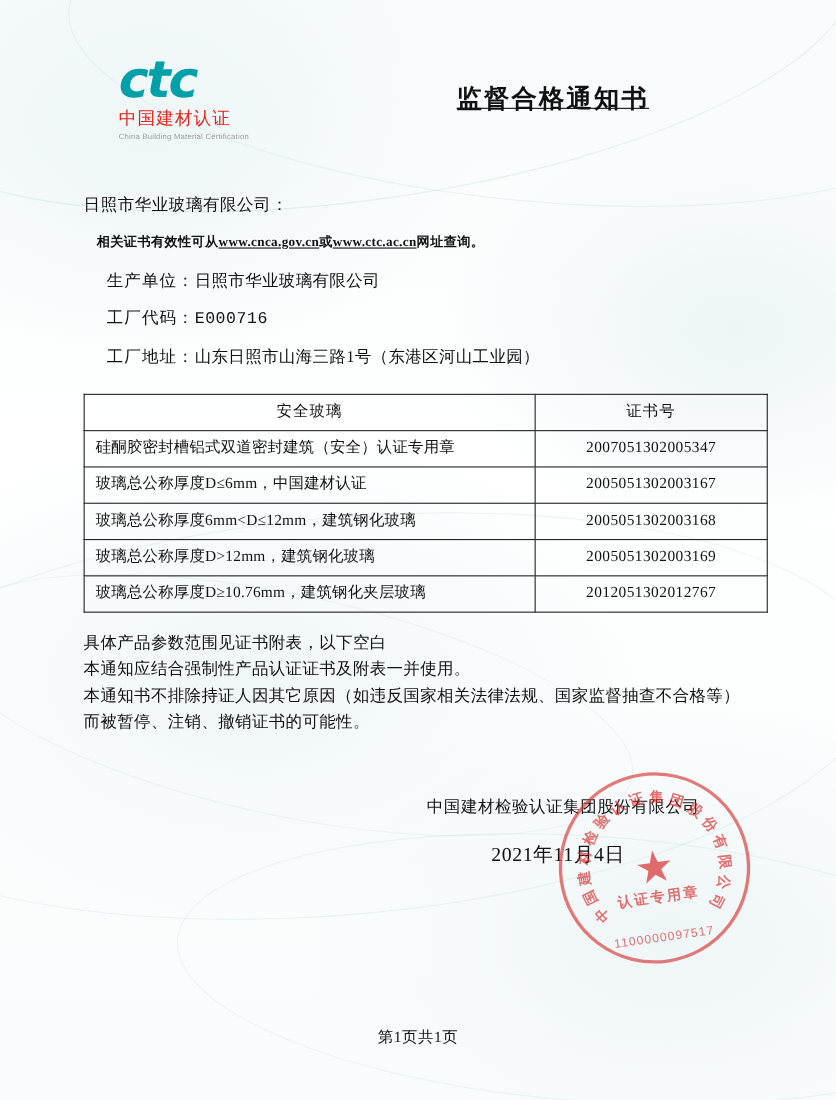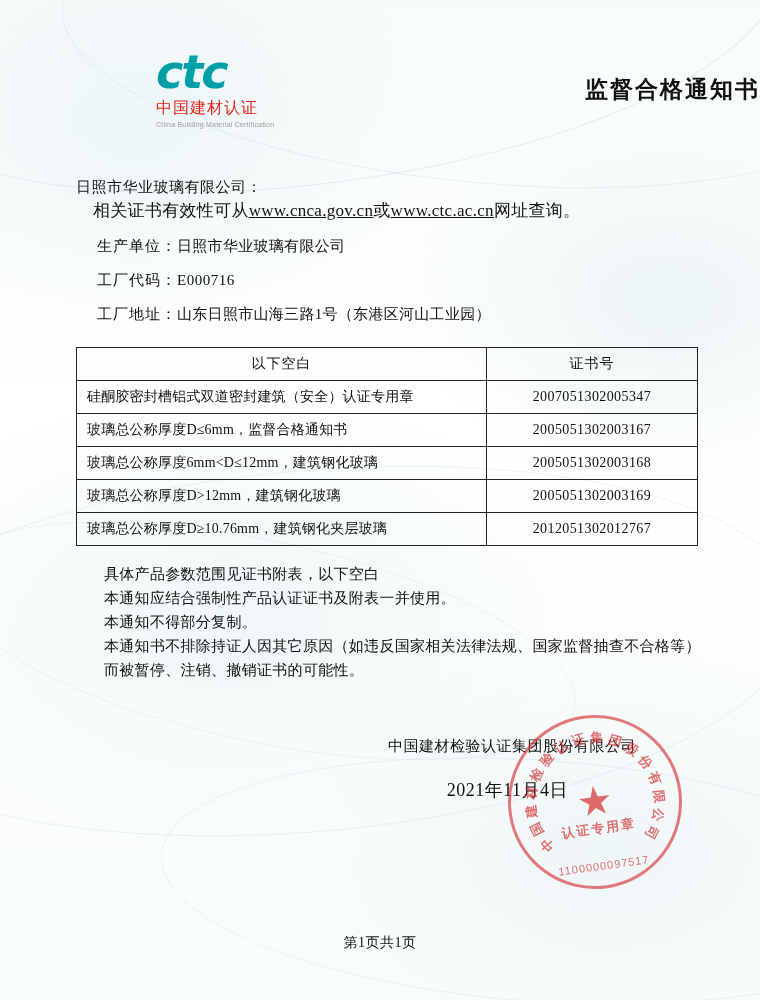--- a/index.html
+++ b/index.html
@@ -43,21 +43,20 @@
   .content {
     position: relative;
     z-index: 5;
   }
 
   
   .header {
     display: flex;
     align-items: flex-start;
     padding: 52px 0 0 0;
-    margin-left: 48px;
   }
   .logo-block {
     width: 235px;
     padding-left: 108px;
     box-sizing: border-box;
     text-align: left;
   }
   .ctc-mark {
     font-family: "DejaVu Sans", sans-serif;
     font-size: 46px;
@@ -78,22 +77,23 @@
   .ctc-en {
     margin-top: 2px;
     font-family: "Liberation Sans", sans-serif;
     font-size: 7px;
     color: #9b9b9b;
     letter-spacing: 0.2px;
   }
   .doc-title {
     flex: 1;
     padding-top: 22px;
-    text-align: right;
+    text-align: center;
     padding-left: 10px;
+    text-decoration: underline;
   }
   .doc-title span {
     font-family: "DejaVu Serif", serif;
     font-size: 23px;
     font-weight: 700;
     letter-spacing: 2px;
     color: #111;
   }
 
   
@@ -108,40 +108,42 @@
   }
   .para {
     margin-top: 8px;
     font-size: 15px;
     line-height: 25px;
     text-indent: 2em;
     text-align: justify;
     letter-spacing: 0.3px;
   }
   .para-2 {
-    font-size: 17px;
+    margin-top: 10px;
+    font-size: 12px;
     line-height: 25px;
     text-indent: 1em;
     letter-spacing: 0.3px;
+    font-weight: bold;
   }
   .link {
     text-decoration: underline;
     color: #111;
   }
   .field-row {
     margin-top: 12px;
     font-size: 15px;
     line-height: 22px;
     text-indent: 1.4em;
     letter-spacing: 0.3px;
   }
   .field-label { letter-spacing: 1px; }
   .field-value { }
   .mono-val {
-    font-family: Liberation Serif, serif;
+    font-family: Liberation Mono, monospace;
     letter-spacing: 0.5px;
   }
 
   
   table.cert-table {
     margin: 22px 0 0 0;
     width: 100%;
     border-collapse: collapse;
     font-size: 14px;
   }
@@ -169,21 +171,21 @@
   col.c-name { width: 66%; }
   col.c-no { width: 34%; }
 
   
   .notes {
     margin-top: 16px;
     font-size: 15px;
     line-height: 24px;
     letter-spacing: 0.3px;
   }
-  .notes div { white-space: nowrap; margin-left: 28px; }
+  .notes div { white-space: nowrap; }
 
   
   .sign-area {
     position: relative;
     margin-top: 55px;
     height: 140px;
   }
   .sign-org {
     text-align: right;
     padding-right: 62px;
@@ -312,52 +314,51 @@
         <span class="field-label">工厂地址：</span><span class="field-value">山东日照市山海三路1号（东港区河山工业园）</span>
       </div>
 
       <table class="cert-table">
         <colgroup>
           <col class="c-name">
           <col class="c-no">
         </colgroup>
         <thead>
           <tr>
-            <th>以下空白</th>
+            <th>安全玻璃</th>
             <th>证书号</th>
           </tr>
         </thead>
         <tbody>
           <tr>
             <td class="name">硅酮胶密封槽铝式双道密封建筑（安全）认证专用章</td>
             <td class="no">2007051302005347</td>
           </tr>
           <tr>
-            <td class="name">玻璃总公称厚度D≤6mm，监督合格通知书</td>
+            <td class="name">玻璃总公称厚度D≤6mm，中国建材认证</td>
             <td class="no">2005051302003167</td>
           </tr>
           <tr>
             <td class="name">玻璃总公称厚度6mm&lt;D≤12mm，建筑钢化玻璃</td>
             <td class="no">2005051302003168</td>
           </tr>
           <tr>
             <td class="name">玻璃总公称厚度D&gt;12mm，建筑钢化玻璃</td>
             <td class="no">2005051302003169</td>
           </tr>
           <tr>
             <td class="name">玻璃总公称厚度D≥10.76mm，建筑钢化夹层玻璃</td>
             <td class="no">2012051302012767</td>
           </tr>
         </tbody>
       </table>
 
       <div class="notes">
         <div>具体产品参数范围见证书附表，以下空白</div>
         <div>本通知应结合强制性产品认证证书及附表一并使用。</div>
-        <div>本通知不得部分复制。</div>
         <div>本通知书不排除持证人因其它原因（如违反国家相关法律法规、国家监督抽查不合格等）</div>
         <div>而被暂停、注销、撤销证书的可能性。</div>
       </div>
 
       <div class="sign-area">
         <div class="sign-org">中国建材检验认证集团股份有限公司</div>
         <div class="sign-date">2021年11月4日</div>
 
         <div class="seal">
           <div class="ring-text" id="seal-ring">

